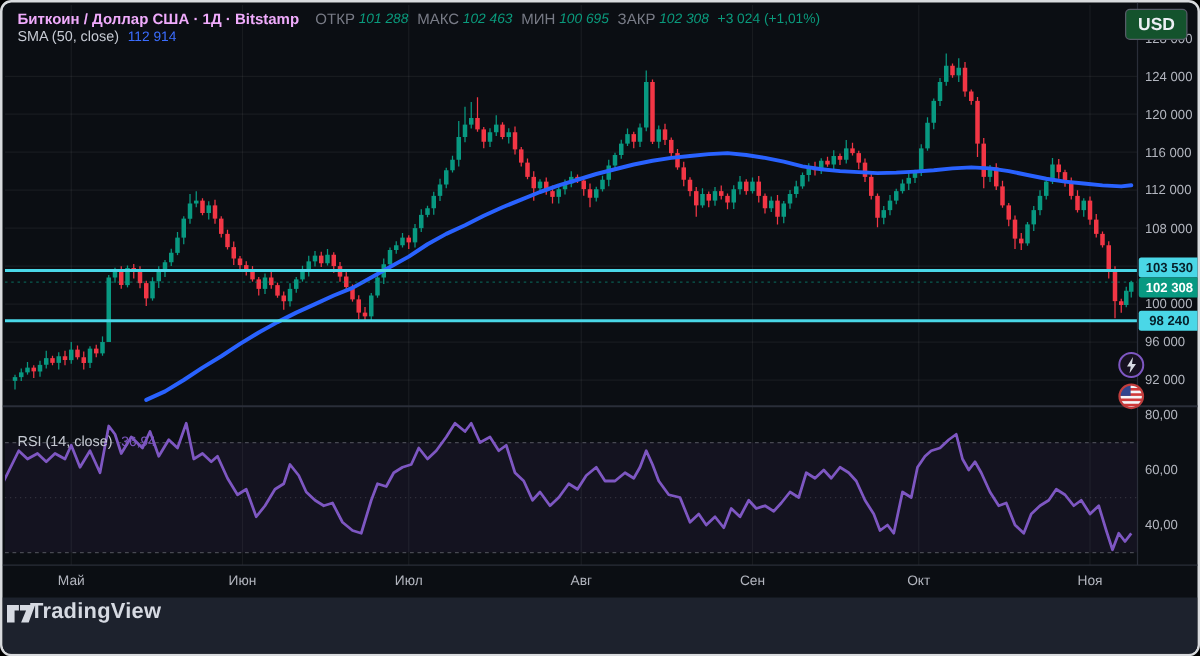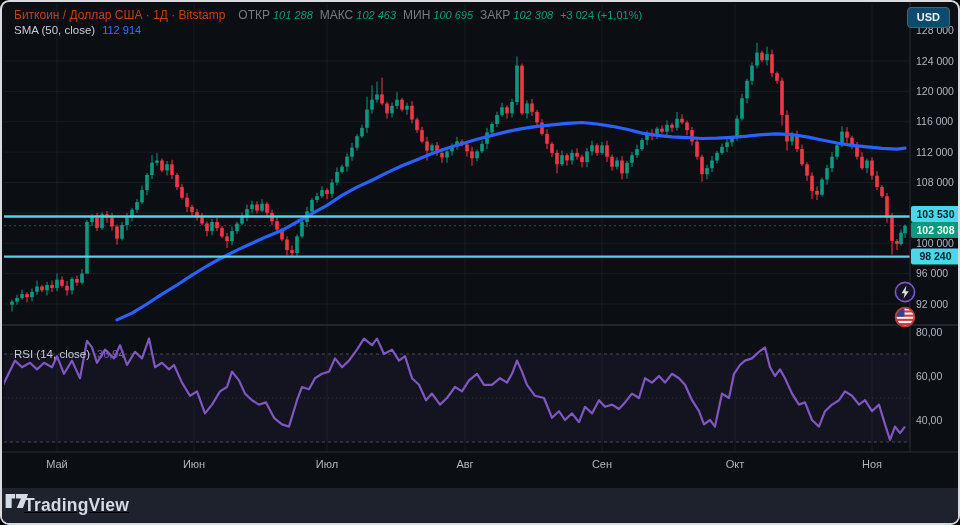--- a/index.html
+++ b/index.html
@@ -5,37 +5,37 @@
   html,body{margin:0;padding:0;background:#000;}
   .frame{
     position:relative;width:956px;height:521px;
     background:#0b0e13;border:2px solid #d9dbde;border-radius:9px;
     overflow:hidden;font-family:"Liberation Sans",sans-serif;
   }
   svg{position:absolute;top:0;left:0;display:block;}
   svg text{font-family:"Liberation Sans",sans-serif;}
   .legend{position:absolute;left:12px;display:flex;align-items:center;gap:7px;
     font-size:12px;color:#d1d4dc;white-space:nowrap;z-index:4;}
-  .legend .title{color:#c2410c;font-weight:normal;margin-right:6px;}
+  .legend .title{color:#f0abfc;font-weight:bold;margin-right:6px;}
   .legend .lab{color:#787b86;font-size:12px;}
   .legend .val{color:#0a9b7d;font-size:11px;margin-left:-4px;font-style:italic;}
   .legend .chg{color:#0a9b7d;font-size:11px;}
   .legend .smaval{color:#3b6dff;font-size:11px;}
   .legend .rsival{color:#7e57c2;font-size:11px;}
   .legend .ind{color:#c6cad3;font-size:11.5px;}
   .usd-btn{
     position:absolute;top:5px;right:8px;z-index:6;
-    background:#0c4a6e;border:1.5px solid #575c68;border-radius:4px;
-    color:#eceff4;font-size:11px;font-weight:bold;padding:3px 9px;line-height:1.2;
+    background:#14532d;border:1.5px solid #575c68;border-radius:4px;
+    color:#eceff4;font-size:14px;font-weight:bold;padding:3px 9px;line-height:1.2;
     font-family:"Liberation Sans",sans-serif;cursor:pointer;
   }
   .badge{position:absolute;width:22px;height:22px;z-index:5;}
   .footer{
-    position:absolute;left:0;right:0;bottom:0;height:35px;background:#1d222d;
-    display:flex;align-items:center;padding-left:14px;gap:8px;z-index:3;text-decoration:underline;
+    position:absolute;left:0;right:0;bottom:0;height:45px;background:#1d222d;
+    display:flex;padding-left:14px;gap:8px;z-index:3;
   }
   .brand{color:#d6dae2;font-size:17.5px;font-weight:bold;letter-spacing:.2px;}
 </style>
 </head>
 <body>
 
 <div class="frame">
 
   <svg id="cv" width="960" height="478">
       <defs>

